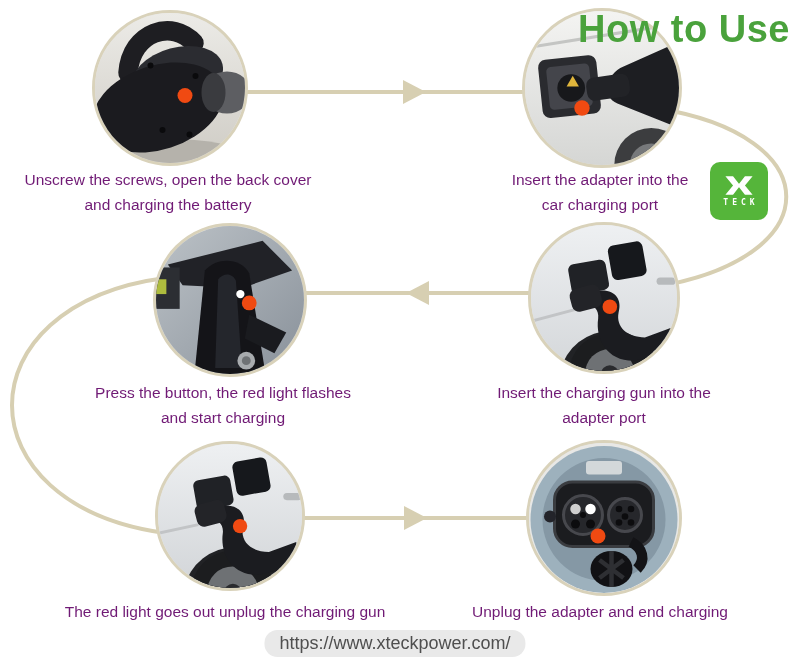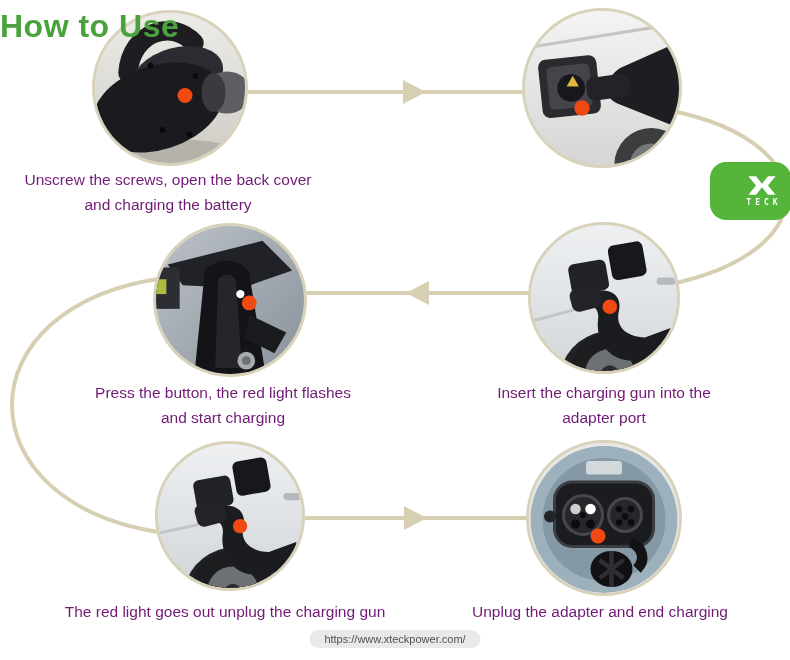--- a/index.html
+++ b/index.html
@@ -2,22 +2,22 @@
 <html><head>
 <meta charset="utf-8">
 <style>
   html,body{margin:0;padding:0;background:#ffffff;}
   .canvas{
     position:relative;width:790px;height:660px;background:#ffffff;
     overflow:hidden;font-family:"Liberation Sans",sans-serif;
   }
   .connectors{position:absolute;left:0;top:0;z-index:1;}
   .title{
-    position:absolute;left:0;right:0;top:8px;margin:0;text-align:left;
-    font-size:32px;font-weight:800;color:#4aa23c;letter-spacing:0.5px;z-index:3;
+    position:absolute;left:0;right:0;top:8px;margin:0;text-align:right;
+    font-size:38px;font-weight:800;color:#4aa23c;letter-spacing:0.5px;z-index:3;
   }
   .photo-circle{
     position:absolute;border-radius:50%;border:3px solid #d9d2ba;
     overflow:hidden;z-index:2;box-sizing:border-box;background:#e5e4e0;
   }
   .photo-circle svg{display:block;width:100%;height:100%;}
   .c1{left:92px;top:10px;width:156px;height:156px;}
   .c2{left:522px;top:8px;width:160px;height:160px;}
   .c3{left:153px;top:223px;width:154px;height:154px;}
   .c4{left:528px;top:222px;width:152px;height:152px;}
@@ -28,30 +28,30 @@
     font-size:15.5px;line-height:25px;
   }
   .cap1{left:8px;top:167px;width:320px;}
   .cap2{left:460px;top:167px;width:280px;}
   .cap3{left:63px;top:380px;width:320px;}
   .cap4{left:464px;top:380px;width:280px;}
   .cap5{left:25px;top:599px;width:400px;}
   .cap6{left:440px;top:599px;width:320px;}
   .logo{
     position:absolute;left:710px;top:162px;width:58px;height:58px;z-index:3;
-    background:#55b53a;border-radius:16px;display:flex;flex-direction:column;
-    align-items:center;justify-content:center;gap:3px;padding-left:23px;
+    background:#55b53a;border-radius:10px;display:flex;flex-direction:column;
+    align-items:center;justify-content:center;gap:3px;
   }
   .logo .brand{
     color:#ffffff;font-size:8px;font-weight:bold;letter-spacing:4px;
     margin-left:4px;font-family:"DejaVu Sans Mono",monospace;
   }
   .footer-pill{
     position:absolute;left:50%;top:630px;transform:translateX(-50%);z-index:3;
-    background:#e9e9e9;color:#4f4f4f;font-size:11px;
+    background:#e9e9e9;color:#4f4f4f;font-size:18px;
     padding:3px 15px;border-radius:13px;white-space:nowrap;
   }
 </style>
 </head>
 <body>
 
 <div class="canvas">
 
   <svg class="connectors" width="790" height="660" viewBox="0 0 790 660">
     <g stroke="#d7cfb2" stroke-width="4" fill="none">
@@ -221,20 +221,24 @@
       <path d="M4,0 L13,0 L21.5,11 L13,22 L4,22 L13,11 Z" fill="#ffffff"></path>
       <path d="M36,0 L27,0 L18.5,11 L27,22 L36,22 L27,11 Z" fill="#ffffff"></path>
     </svg>
     <div class="brand">TECK</div>
   </div>
 
   <div class="caption cap1">
     <div>Unscrew the screws, open the back cover</div>
     <div>and charging the battery</div>
   </div>
+  <div class="caption cap2">
+    <div>Insert the adapter into the</div>
+    <div>car charging port</div>
+  </div>
   <div class="caption cap3">
     <div>Press the button, the red light flashes</div>
     <div>and start charging</div>
   </div>
   <div class="caption cap4">
     <div>Insert the charging gun into the</div>
     <div>adapter port</div>
   </div>
   <div class="caption cap5">
     <div>The red light goes out unplug the charging gun</div>

